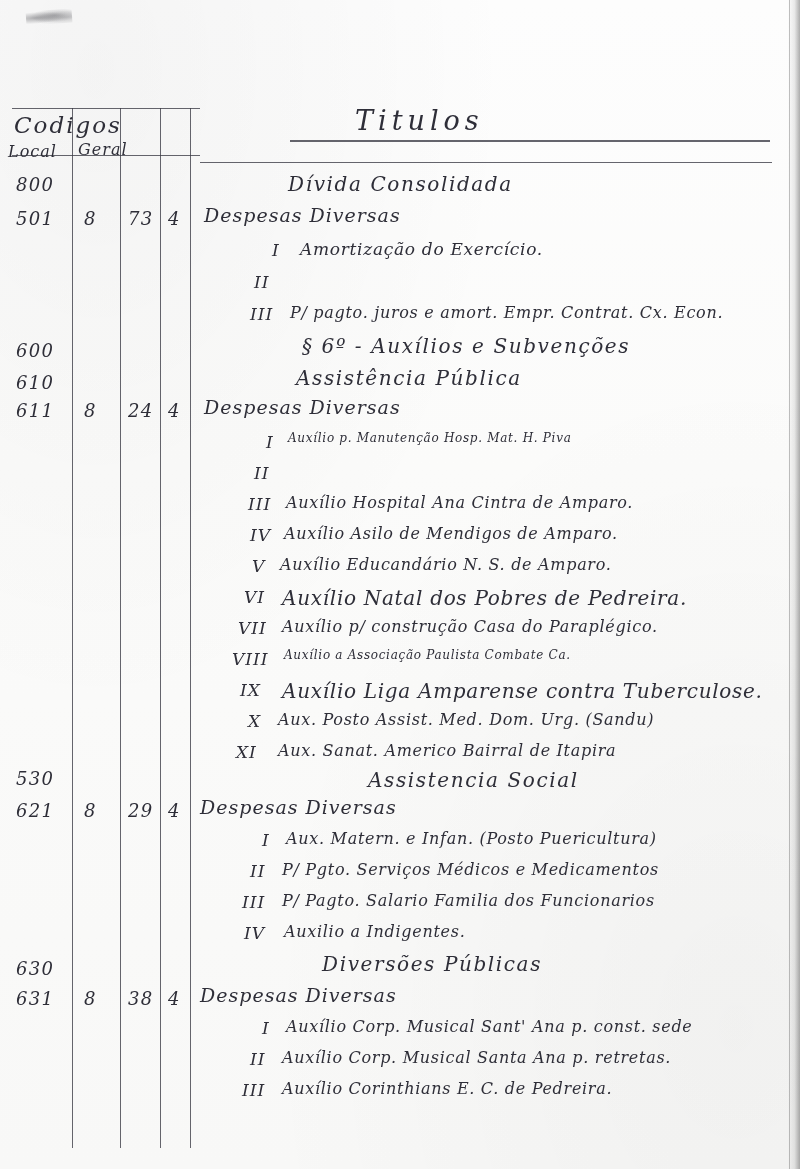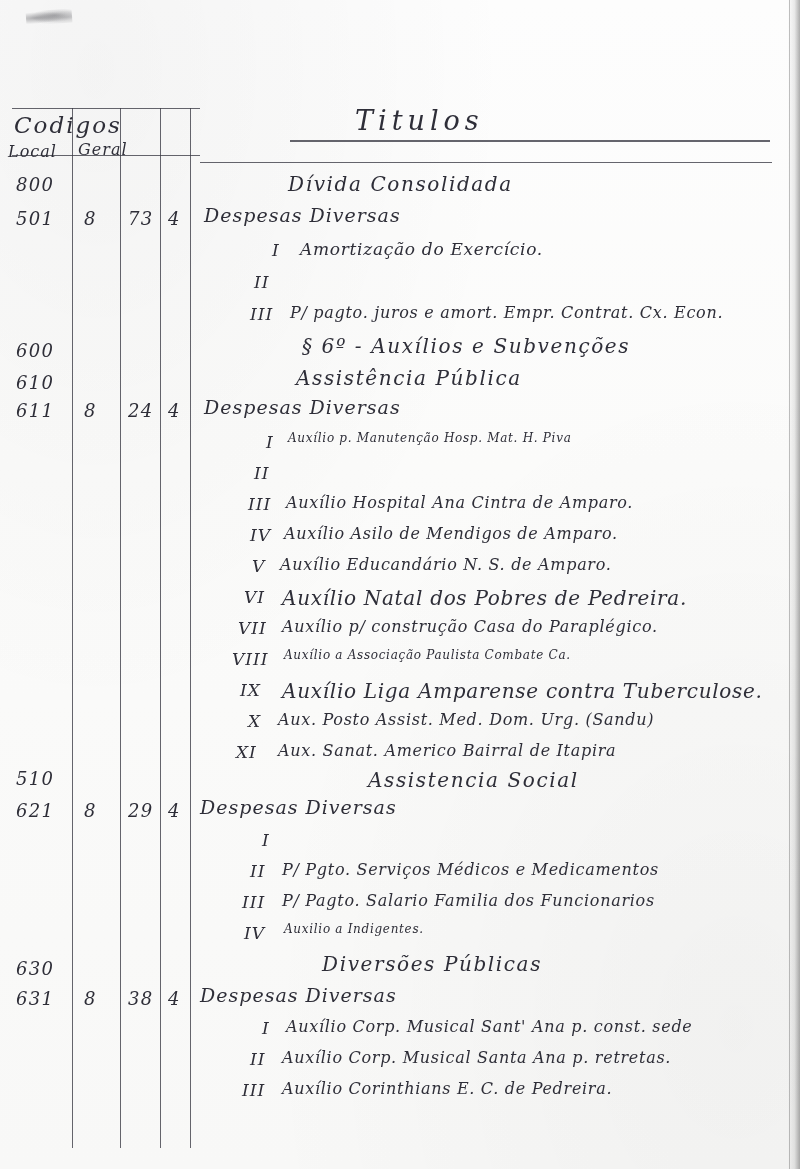--- a/index.html
+++ b/index.html
@@ -190,39 +190,40 @@
 
   <div class="hw roman" style="left:240px; top:680px;">IX</div>
   <div class="hw item" style="left:282px; top:679px; font-size:20px;">Auxílio Liga Amparense contra Tuberculose.</div>
 
   <div class="hw roman" style="left:248px; top:711px;">X</div>
   <div class="hw item" style="left:278px; top:710px; font-size:16px;">Aux. Posto Assist. Med. Dom. Urg. (Sandu)</div>
 
   <div class="hw roman" style="left:236px; top:742px;">XI</div>
   <div class="hw item" style="left:278px; top:741px; font-size:16px;">Aux. Sanat. Americo Bairral de Itapira</div>
 
-  <div class="hw num" style="left:16px; top:768px;">510</div>
+  <div class="hw num" style="left:16px; top:768px;">530</div>
   <div class="hw section-title" style="left:368px; top:768px;">Assistencia Social</div>
 
   <div class="hw num" style="left:16px; top:800px;">621</div>
   <div class="hw num" style="left:84px; top:800px;">8</div>
   <div class="hw num" style="left:128px; top:800px;">29</div>
   <div class="hw num" style="left:168px; top:800px;">4</div>
   <div class="hw row-label" style="left:200px; top:796px;">Despesas Diversas</div>
 
   <div class="hw roman" style="left:262px; top:830px;">I</div>
+  <div class="hw item" style="left:286px; top:829px; font-size:16px;">Aux. Matern. e Infan. (Posto Puericultura)</div>
 
   <div class="hw roman" style="left:250px; top:861px;">II</div>
   <div class="hw item" style="left:282px; top:860px; font-size:16px;">P/ Pgto. Serviços Médicos e Medicamentos</div>
 
   <div class="hw roman" style="left:242px; top:892px;">III</div>
   <div class="hw item" style="left:282px; top:891px; font-size:16px;">P/ Pagto. Salario Familia dos Funcionarios</div>
 
   <div class="hw roman" style="left:244px; top:923px;">IV</div>
-  <div class="hw item" style="left:284px; top:922px; font-size:12px;">Auxilio a Indigentes.</div>
+  <div class="hw item" style="left:284px; top:922px; font-size:16px;">Auxilio a Indigentes.</div>
 
   <div class="hw num" style="left:16px; top:958px;">630</div>
   <div class="hw section-title" style="left:322px; top:952px;">Diversões Públicas</div>
 
   <div class="hw num" style="left:16px; top:988px;">631</div>
   <div class="hw num" style="left:84px; top:988px;">8</div>
   <div class="hw num" style="left:128px; top:988px;">38</div>
   <div class="hw num" style="left:168px; top:988px;">4</div>
   <div class="hw row-label" style="left:200px; top:984px;">Despesas Diversas</div>
 

